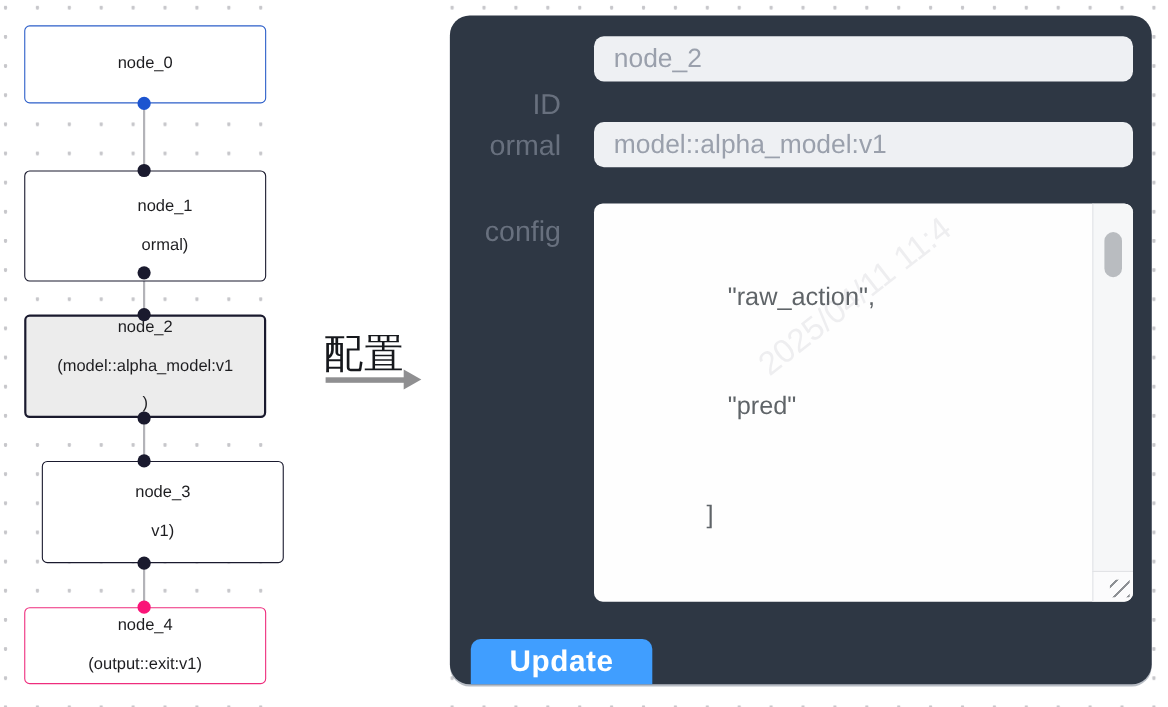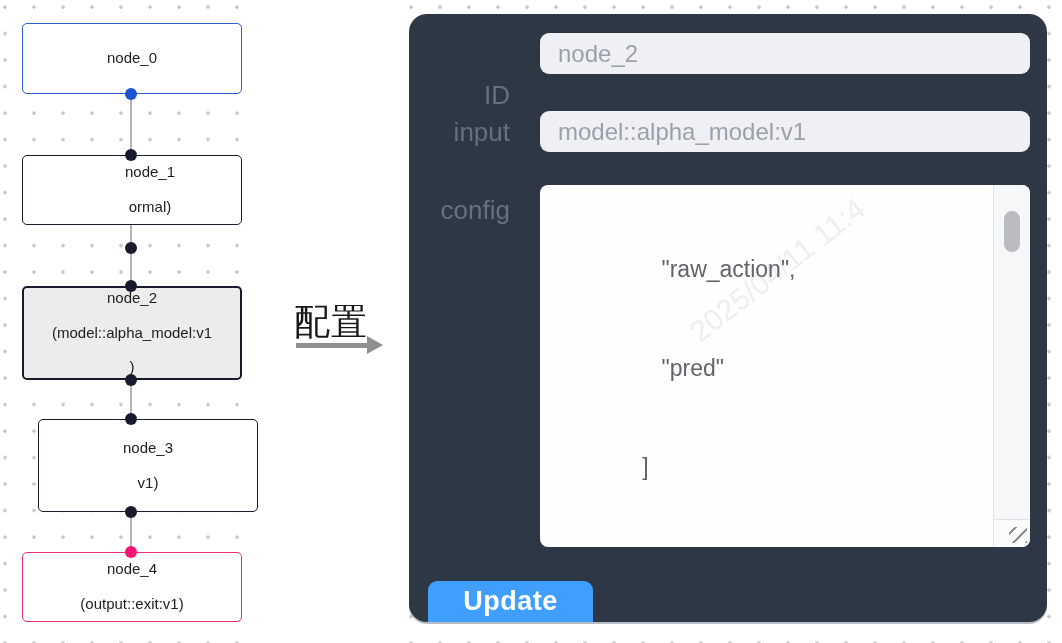--- a/index.html
+++ b/index.html
@@ -89,21 +89,21 @@
 
 <div id="stage">
 
   <div class="gap-mask"></div>
 
   <div class="edge-line"></div>
 
   <div class="fnode input" style="top:23px;height:71px;">
     <div>node_0</div>
   </div>
-  <div class="fnode" style="top:155px;height:70px;padding-left:36px;">
+  <div class="fnode" style="top:155px;height:101px;padding-left:36px;">
     <div>node_1</div>
     <div>ormal)</div>
   </div>
   <div class="fnode selected" style="top:286px;height:94px;">
     <div>node_2</div>
     <div>(model::alpha_model:v1</div>
     <div>)</div>
   </div>
   <div class="fnode" style="top:419px;height:93px;margin-left:16px;">
     <div>node_3</div>
@@ -124,21 +124,21 @@
   <div class="handle pink" style="top:546px;"></div>
 
   <div class="transfer-label">配置</div>
   <div class="transfer-arrow"></div>
 
   <div class="panel">
 
     <div class="fld-label" style="top:25px;margin-top:41px;">ID</div>
     <input class="txt-input" style="top: 19px;" value="node_2">
 
-    <div class="fld-label" style="top:103px;">input</div>
+    <div class="fld-label" style="top:103px;">ormal</div>
     <input class="txt-input" style="top: 97px;" value="model::alpha_model:v1">
 
     <div class="fld-label" style="top:181px;">config</div>
 
     <div class="cfg-box">
       <div class="cfg-text">
         <div>         "raw_action",</div>
         <div>         "pred"</div>
         <div>      ]</div>
         

